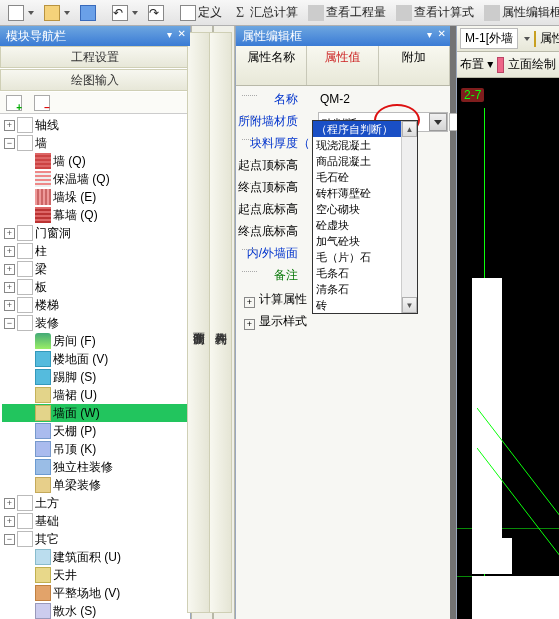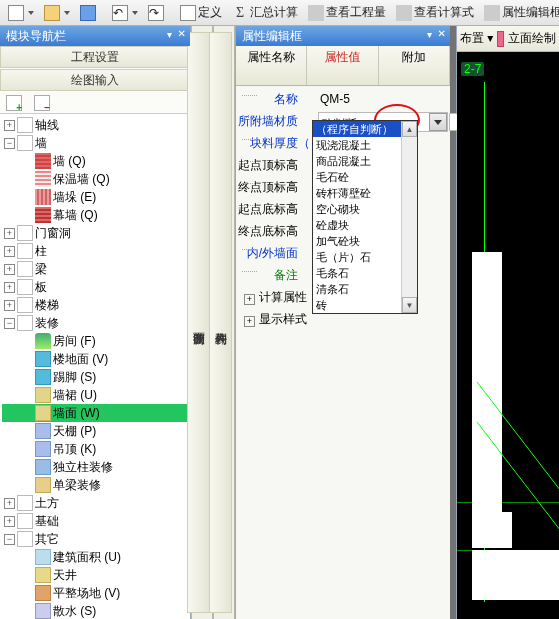--- a/index.html
+++ b/index.html
@@ -25,21 +25,21 @@
   .d0{padding-left:2px}.d1{padding-left:20px}
   
   .vstrip{width:22px;background:#f0f0e8;border-left:1px solid #b8b8a8;border-right:1px solid #b8b8a8;writing-mode:vertical-rl;text-align:center;padding:6px 2px;font-size:12px;color:#333}
   .vstrip .vbtn{background:linear-gradient(90deg,#f8f8f0,#e5e5d5);border:1px solid #cfcfb5;padding:6px 2px;display:block}
   
   .prop-panel{width:221px;display:flex;flex-direction:column;border-left:1px solid #9aa7bd;border-right:6px solid #737373;background:#f7f7f3}
   .prop-header{display:flex;height:40px;background:linear-gradient(#f8f8f0,#e8e8d8);border-bottom:1px solid #b8b8a8}
   .prop-header div{flex:1;text-align:center;line-height:22px;border-right:1px solid #c8c8b8;font-size:12px}
   .prop-header .h2{color:#c22}
   .prop-body{padding:2px;flex:0 0 auto}
-  .prow{display:flex;height:22px;align-items:center}
+  .prow{display:flex;height:22px;align-items:flex-end}
   .pl{width:80px;text-align:right;padding-right:20px;line-height:22px;font-size:12px;position:relative}
   .pl::before{content:"";position:absolute;left:4px;top:7px;width:15px;height:0;border-top:1px dotted #aaa}
   .blue{color:#0033cc}
   .green{color:#0a7a0a}
   .pv{flex:1;line-height:22px;font-size:12px;padding-left:2px}
   .pv.inp{background:#fff;border:1px solid #bbb;height:20px;margin-top:1px;position:relative}
   .dropbtn{position:absolute;right:0;top:0;width:18px;height:18px;background:linear-gradient(#f0f0f0,#d5d5d5);border:1px solid #9b9b9b;display:flex;align-items:center;justify-content:center}
   .dropbtn svg{width:8px;height:8px}
   .circle{position:absolute;border:2px solid #d11;border-radius:50%;pointer-events:none}
   .dd-list{position:absolute;left:312px;top:120px;width:106px;background:#fff;border:1px solid #333;z-index:20}
@@ -48,21 +48,21 @@
   .dd-scroll{position:absolute;right:0;top:0;bottom:0;width:16px;background:#e6e6e6;border-left:1px solid #ccc}
   .dd-scroll .arr{height:16px;background:linear-gradient(#f5f5f5,#dcdcdc);border:1px solid #b0b0b0;display:flex;align-items:center;justify-content:center;font-size:8px;color:#555}
   .dd-scroll .track{height:calc(100% - 32px);background:#efefef}
   .prow.summary{padding-left:6px}
   .prow.summary .sq{width:11px;height:11px;border:1px solid #888;font-size:9px;line-height:9px;text-align:center;margin-top:5px;margin-right:4px}
   
   .right-area{flex:1;display:flex;flex-direction:column;border-left:1px solid #9aa7bd;overflow:hidden}
   .right-toolbar{height:26px;background:linear-gradient(#f7f7f0,#e7e7d8);border-bottom:1px solid #b8b8a8;display:flex;align-items:center;gap:4px;padding:0 3px;white-space:nowrap}
   .right-toolbar2{height:26px;background:linear-gradient(#f7f7f0,#e7e7d8);border-bottom:1px solid #b8b8a8;display:flex;align-items:center;gap:4px;padding:0 3px;white-space:nowrap}
   .canvas{flex:1;background:#000;position:relative}
-  .axlbl{position:absolute;color:#0aff0a;background:#14532d;padding:0 3px;font-size:12px;border-radius:2px}
+  .axlbl{position:absolute;color:#0aff0a;background:#7f1d1d;padding:0 3px;font-size:12px;border-radius:2px}
   .shape{position:absolute;border:1px solid #fff}
   .gline{position:absolute;background:#0aff0a}
   .dline{position:absolute;background:#088a08}
   
   .ic-new{background:#fff;border:1px solid #888}
   .ic-open{background:#f5d27a;border:1px solid #b89340}
   .ic-save{background:#6aa0e8;border:1px solid #396aba}
   .ic-sigma{font-family:serif;font-size:14px;color:#444;text-align:center;line-height:16px}
   .tri{width:0;height:0;border-left:3px solid transparent;border-right:3px solid transparent;border-top:4px solid #555;display:inline-block;margin-left:2px}
 </style>
@@ -290,21 +290,21 @@
       <span class="cls">✕</span>
     </div>
     <div class="prop-header">
       <div>属性名称</div>
       <div class="h2">属性值</div>
       <div>附加</div>
     </div>
     <div class="prop-body">
       <div class="prow">
           <div class="pl blue">名称</div>
-          <div class="pv">QM-5</div>
+          <div class="pv">QM-2</div>
         </div>
       <div class="prow" style="position:relative">
         <div class="pl blue">所附墙材质</div>
         <div class="pv inp">
           <span>动判断</span>
           <span class="dropbtn">
               <svg viewBox="0 0 8 8">
                 <path d="M0 2 L8 2 L4 7 Z" fill="#333"></path>
               </svg>
             </span>
@@ -345,20 +345,26 @@
           <span>计算属性</span>
         </div>
       <div class="prow summary">
           <span class="sq">+</span>
           <span>显示样式</span>
         </div>
     </div>
   </div>
 
   <div class="right-area">
+    <div class="right-toolbar">
+      <span style="background:#fff;border:1px solid #bbb;padding:1px 4px">M-1[外墙</span>
+      <span class="tri"></span>
+      <span style="width:16px;height:16px;background:#ffe58a;border:1px solid #c8a020"></span>
+      <span>属性</span>
+    </div>
     <div class="right-toolbar2">
       <span>布置 ▾</span>
       <span style="width:16px;height:16px;background:#e68;border:1px solid #b46"></span>
       <span>立面绘制</span>
     </div>
     <div class="canvas">
       <span class="axlbl" style="top:10px;left:4px">2-7</span>
       <div class="gline" style="left:27px;top:30px;width:1px;height:520px"></div>
       <div class="dline" style="left:0;top:450px;width:120px;height:1px"></div>
       <div class="dline" style="left:0;top:498px;width:120px;height:1px"></div>

